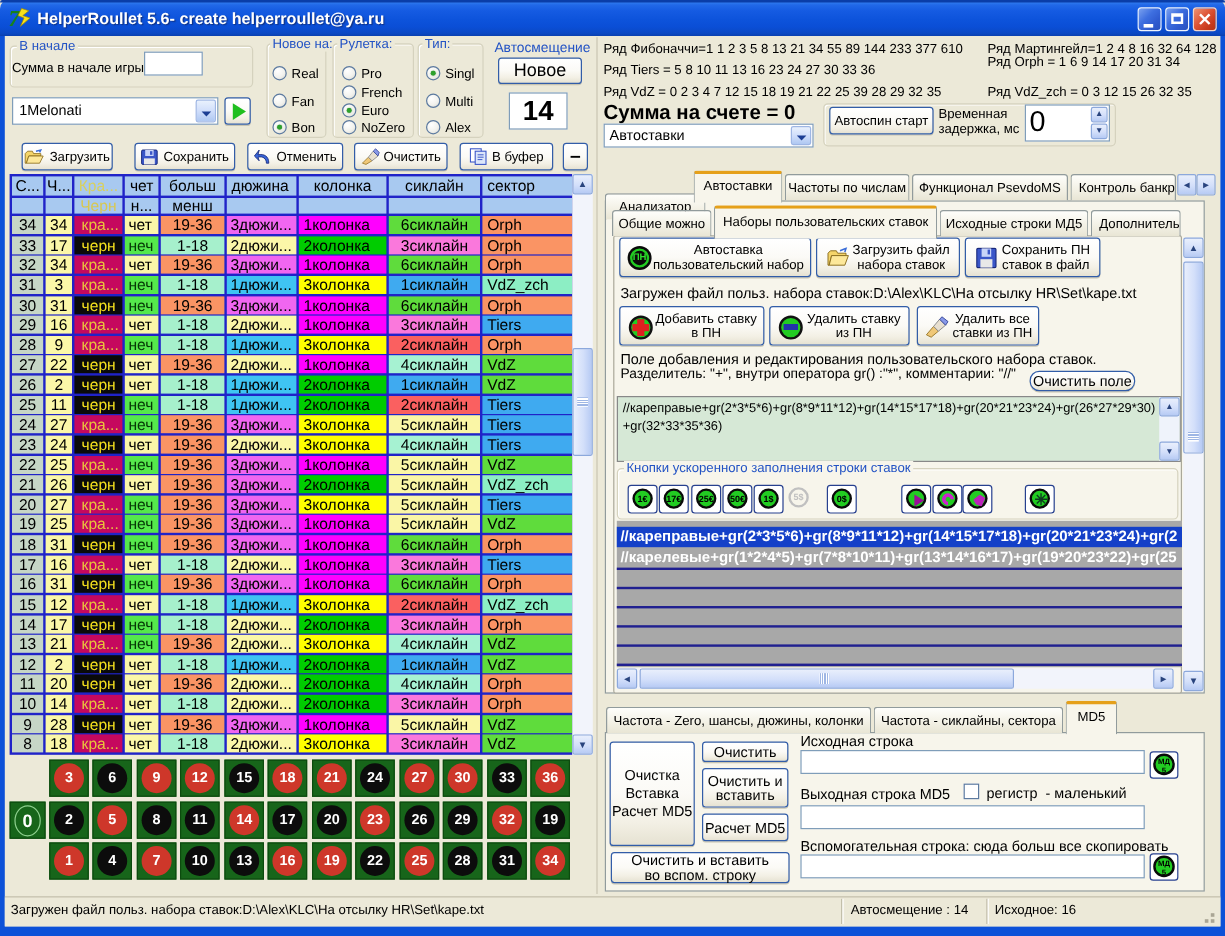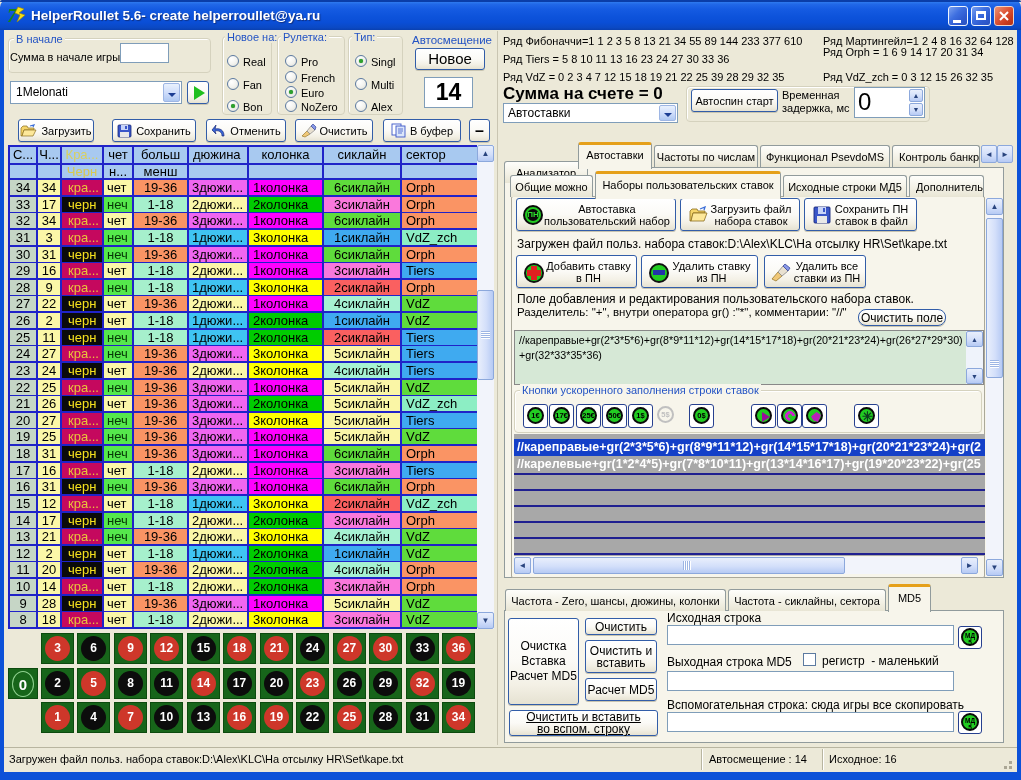--- a/index.html
+++ b/index.html
@@ -632,26 +632,26 @@
 <div class="btn" style="left:585px;top:678px;width:72px;height:23px;font-size:12px;">Расчет MD5</div>
 <div class="abs" style="left:667px;top:611px;font-size:12px;">Исходная строка</div>
 <div class="edit" style="left:667px;top:625px;width:287px;height:20px;"></div>
 <div class="abs" style="left:958px;top:626px;width:24px;height:23px;border:1px solid #27408f;border-radius:3px;background:#fff;">
     <div class="gc" style="left:2px;top:1px;width:18px;height:18px;font-size:6.5px;line-height:7px;padding-top:2px;">МД<br>5</div>
   </div>
 <div class="abs" style="left:667px;top:655px;font-size:12px;">Выходная строка MD5</div>
 <div class="abs" style="left:803px;top:653px;width:13px;height:13px;border:1px solid #5c7aa0;background:#fff;"></div>
 <div class="abs" style="left:822px;top:654px;font-size:12px;">регистр&nbsp; - маленький</div>
 <div class="edit" style="left:667px;top:671px;width:287px;height:20px;"></div>
-<div class="abs" style="left:667px;top:698px;font-size:12px;">Вспомогательная строка: сюда игры все скопировать</div>
+<div class="abs" style="left:667px;top:698px;font-size:12px;">Вспомогательная строка: сюда больш все скопировать</div>
 <div class="edit" style="left:667px;top:712px;width:287px;height:20px;"></div>
 <div class="abs" style="left:958px;top:711px;width:24px;height:23px;border:1px solid #27408f;border-radius:3px;background:#fff;">
     <div class="gc" style="left:2px;top:1px;width:18px;height:18px;font-size:6.5px;line-height:7px;padding-top:2px;">МД<br>5</div>
   </div>
-<div class="btn" style="left:509px;top:710px;width:149px;height:26px;font-size:12px;text-decoration:underline;">Очистить и  вставить<br>во вспом. строку</div>
+<div class="btn" style="left:509px;top:710px;width:149px;height:26px;font-size:12px;">Очистить и  вставить<br>во вспом. строку</div>
 
 <div class="abs" style="left:4px;top:747px;width:1013px;height:1px;background:#b8b5a0;"></div>
 <div class="abs" style="left:4px;top:748px;width:1013px;height:24px;background:#ECE9D8;"></div>
 <div class="abs" style="left:9px;top:753px;font-size:11px;">Загружен файл польз. набора ставок:D:\Alex\KLC\На отсылку HR\Set\kape.txt</div>
 <div class="abs" style="left:701px;top:749px;width:1px;height:21px;background:#b8b5a0;"></div>
 <div class="abs" style="left:702px;top:749px;width:1px;height:21px;background:#fff;"></div>
 <div class="abs" style="left:709px;top:753px;font-size:11px;">Автосмещение : 14</div>
 <div class="abs" style="left:822px;top:749px;width:1px;height:21px;background:#b8b5a0;"></div>
 <div class="abs" style="left:823px;top:749px;width:1px;height:21px;background:#fff;"></div>
 <div class="abs" style="left:829px;top:753px;font-size:11px;">Исходное: 16</div>

